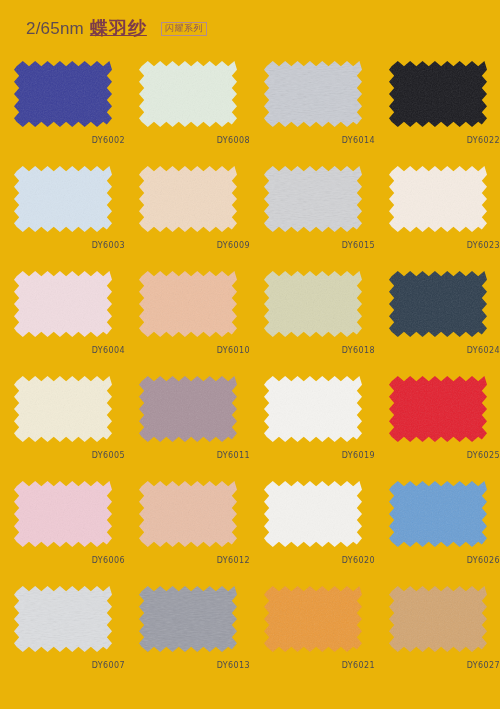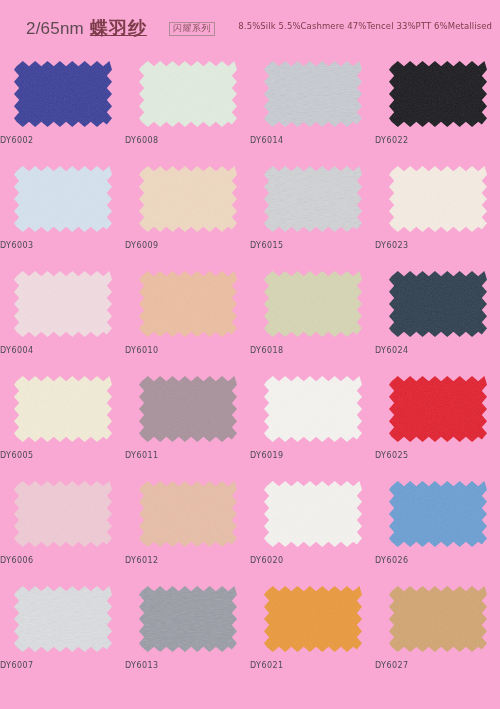--- a/index.html
+++ b/index.html
@@ -7,21 +7,21 @@
     padding: 0;
     background: #ffffff;
   }
   body {
     font-family: "Liberation Sans", "DejaVu Sans", sans-serif;
   }
   #page {
     position: relative;
     width: 500px;
     height: 709px;
-    background: #f9a8d4;
+    background: #eab308;
     overflow: hidden;
     box-sizing: border-box;
   }
 
   
   #header {
     position: absolute;
     left: 0; top: 0;
     width: 500px;
     height: 52px;
@@ -49,21 +49,21 @@
     margin-left: 6px;
     letter-spacing: 1px;
     text-decoration: underline;
   }
   #title-series {
     font-family: "DejaVu Sans", "Liberation Sans", sans-serif;
     font-size: 9px;
     color: #8a5560;
     border: 1px solid #b08b93;
     padding: 1px 3px 1px 3px;
-    margin-left: 22px;
+    margin-left: 14px;
     position: relative;
     top: -3px;
     letter-spacing: 0.5px;
     line-height: 1.1;
   }
   #composition {
     position: absolute;
     right: 8px;
     top: 20px;
     text-align: right;
@@ -115,42 +115,41 @@
     left: 0; top: 0;
     width: 98px;
     height: 66px;
     display: block;
   }
   .swatch-label {
     position: absolute;
     left: 0;
     top: 80px;
     width: 125px;
-    text-align: left;
+    text-align: right;
     font-family: "DejaVu Sans", "Liberation Sans", sans-serif;
     font-size: 8px;
     color: #4a4a52;
     letter-spacing: 0.4px;
   }
 </style>
 </head>
 <body>
 
 <div id="page">
 
   <div id="header">
 
     <div id="title-block">
       <span id="title-code">2/65nm</span>
       <span id="title-cn">蝶羽纱</span>
       <span id="title-series">闪耀系列</span>
     </div>
 
     <div id="composition">
-      <span id="comp-en">8.5%Silk 5.5%Cashmere 47%Tencel 33%PTT 6%Metallised</span>
     </div>
 
   </div>
 
   <div id="grid">
       <div class="cell">
         <div class="swatch-wrap">
           <svg class="swatch" viewBox="0 0 98 66" width="98" height="66">
             <defs>
               <filter id="fab0" x="0" y="0" width="100%" height="100%">

